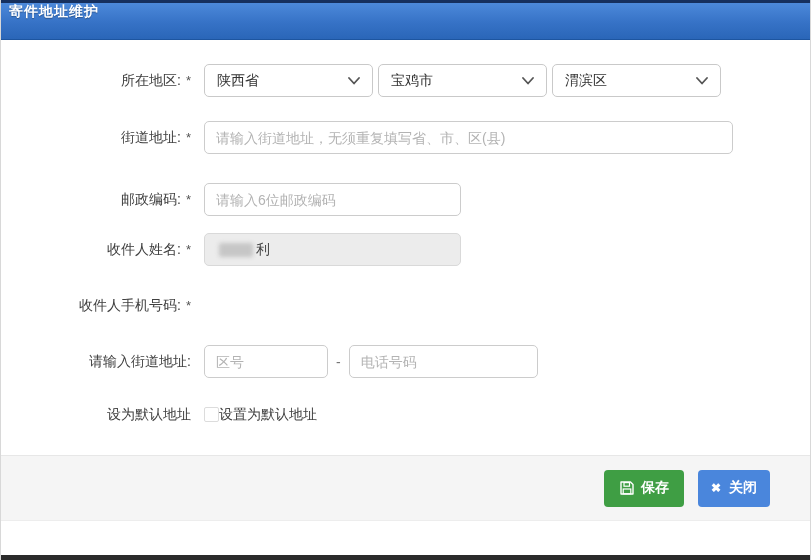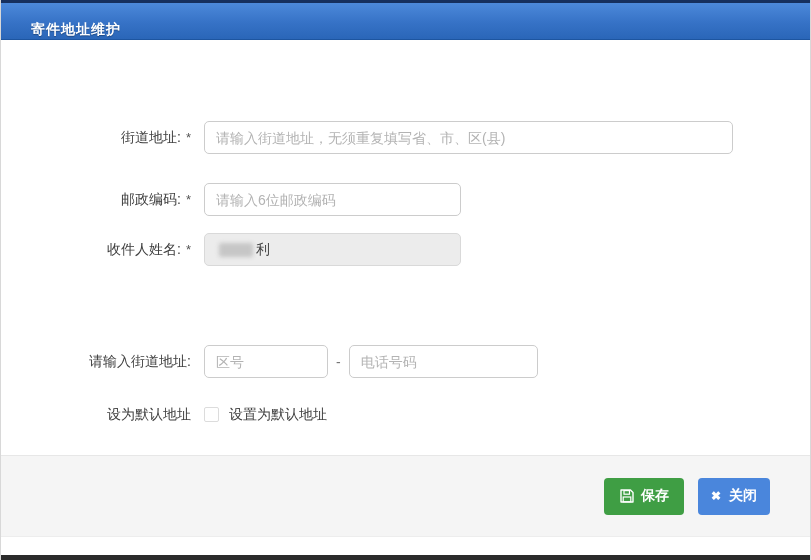--- a/index.html
+++ b/index.html
@@ -12,22 +12,22 @@
     border-right:1px solid #d8d8d8;
     overflow:hidden;
     font-family:"Liberation Sans", sans-serif;
   }
   
   .header {
     height:40px;
     background:linear-gradient(180deg,#4c89da 0%, #3672c6 55%, #2a66b8 100%);
     border-top:3px solid #16305e;
     border-bottom:1px solid #1d55a0;
-    display:flex; align-items:flex-end;
-    padding-left:30px;
+    display:flex; align-items:flex-start;
+    padding-left:8px;
   }
   .header-title {
     color:#ffffff; font-weight:bold; font-size:14px;
     letter-spacing:1px;
     text-shadow:0 1px 1px rgba(0,0,0,.3);
   }
   
   .row {
     position:absolute; left:0; height:33px;
     display:flex; align-items:center;
@@ -85,25 +85,25 @@
   .redact-phone { width:138px; }
   .dash { margin:0 8px; color:#777; font-size:14px; }
   
   .checkbox {
     width:15px; height:15px;
     border:1px solid #dcdcdc; border-radius:2px;
     background:#fff;
     display:inline-block;
     cursor:pointer;
   }
-  .checkbox-text { margin-left:10px; font-size:14px; color:#404040; }
+  .checkbox-text { font-size:14px; color:#404040; }
   
   .footer {
     position:absolute; left:0; right:0;
-    top:455px; height:82px;
+    top:455px; height:66px;
     background:#f5f5f5;
     border-top:1px solid #e7e7e7;
     border-bottom:1px solid #ededed;
     display:flex; align-items:center; justify-content:flex-end;
     gap:14px;
     padding-right:40px;
   }
   .btn {
     height:37px;
     border:none; border-radius:4px;
@@ -123,40 +123,62 @@
 </style>
 </head>
 <body>
 
 <div class="container">
 
   <div class="header">
     <span class="header-title">寄件地址维护</span>
   </div>
 
+  <div class="row" style="top:64px">
+    <span class="field-label"><span>所在地区:</span><span class="required">*</span></span>
+    <div class="select first-control">
+      <span>陕西省</span>
+      <svg class="chevron" viewBox="0 0 12 8">
+          <polyline points="1,1 6,6.5 11,1" fill="none" stroke="#555" stroke-width="1.8" stroke-linecap="round" stroke-linejoin="round"></polyline>
+        </svg>
+    </div>
+    <div class="select">
+      <span>宝鸡市</span>
+      <svg class="chevron" viewBox="0 0 12 8">
+          <polyline points="1,1 6,6.5 11,1" fill="none" stroke="#555" stroke-width="1.8" stroke-linecap="round" stroke-linejoin="round"></polyline>
+        </svg>
+    </div>
+    <div class="select">
+      <span>渭滨区</span>
+      <svg class="chevron" viewBox="0 0 12 8">
+          <polyline points="1,1 6,6.5 11,1" fill="none" stroke="#555" stroke-width="1.8" stroke-linecap="round" stroke-linejoin="round"></polyline>
+        </svg>
+    </div>
+  </div>
 
   <div class="row" style="top:121px">
     <span class="field-label"><span>街道地址:</span><span class="required">*</span></span>
     <input class="text-input w-street first-control" type="text" placeholder="请输入街道地址，无须重复填写省、市、区(县)" style="">
   </div>
 
   <div class="row" style="top:183px">
     <span class="field-label"><span>邮政编码:</span><span class="required">*</span></span>
     <input class="text-input w-half first-control" type="text" placeholder="请输入6位邮政编码" style="">
   </div>
 
   <div class="row" style="top:233px">
     <span class="field-label"><span>收件人姓名:</span><span class="required">*</span></span>
     <div class="disabled-input first-control">
       <span class="redact redact-name"></span>
       <span>利</span>
     </div>
   </div>
 
   <div class="row" style="top:289px">
+    <span class="field-label"><span>收件人手机号码:</span><span class="required">*</span></span>
   </div>
 
   <div class="row" style="top:345px">
     <span class="field-label">请输入街道地址:</span>
     <input class="text-input w-area first-control" type="text" placeholder="区号" style="">
     <span class="dash">-</span>
     <input class="text-input w-phone" type="text" placeholder="电话号码" style="">
   </div>
 
   <div class="row" style="top:398px">

